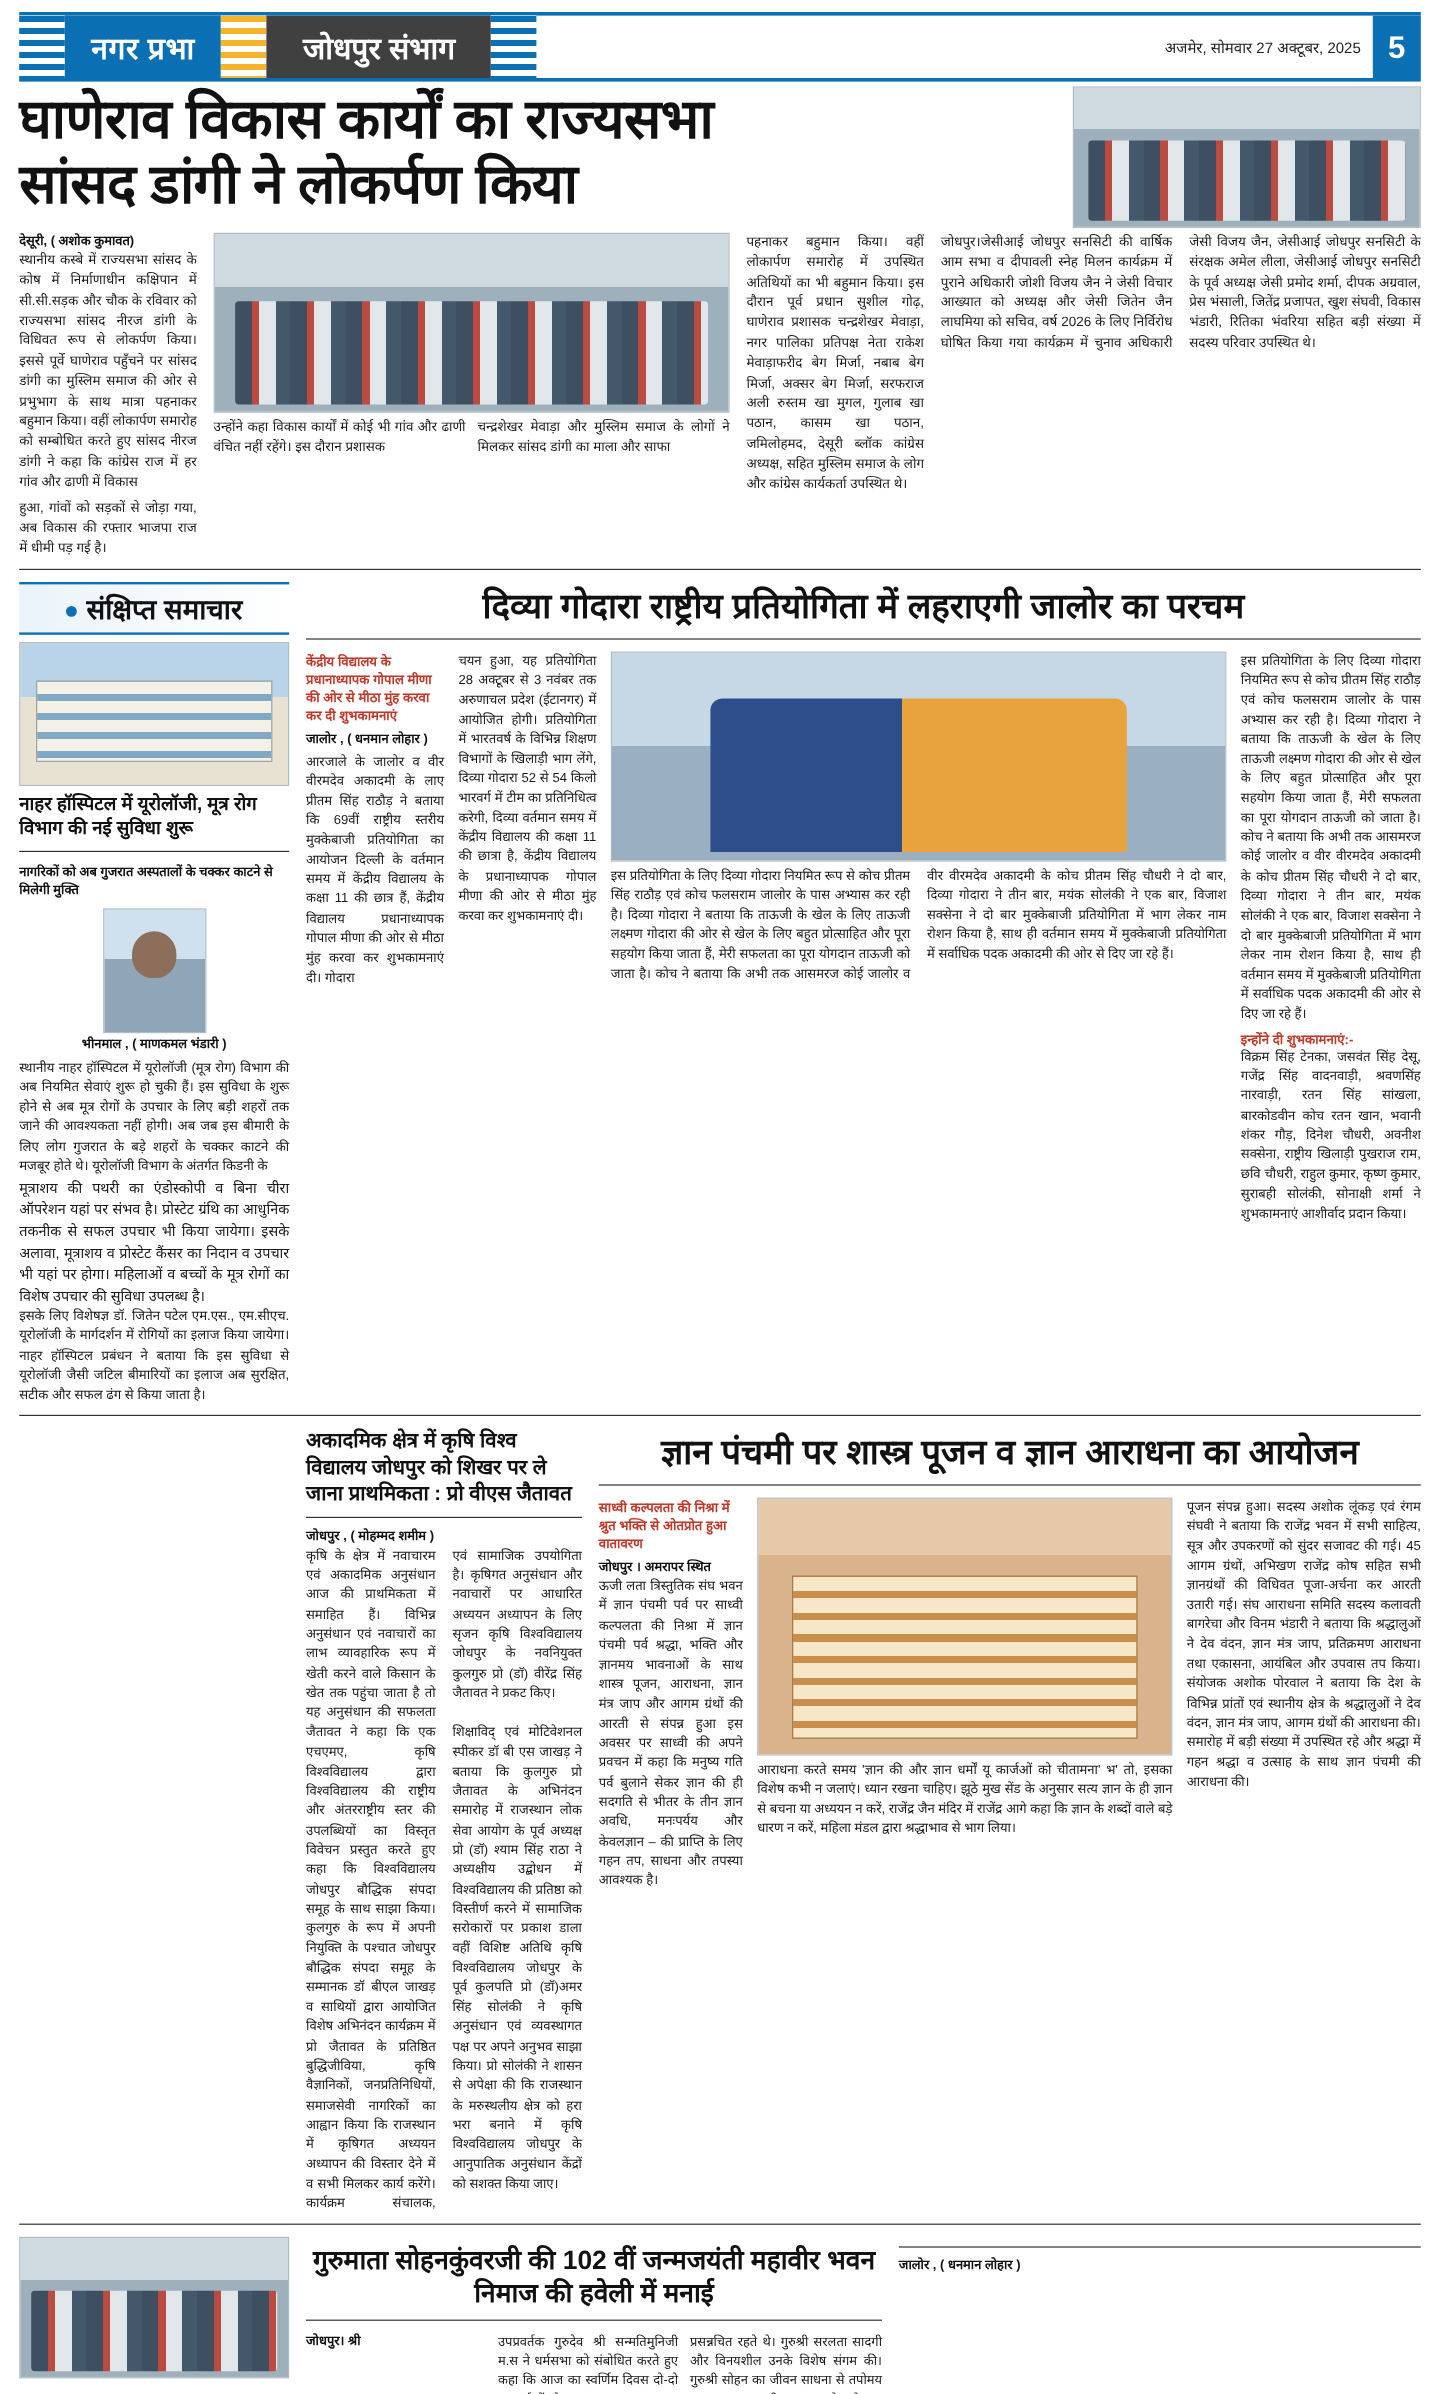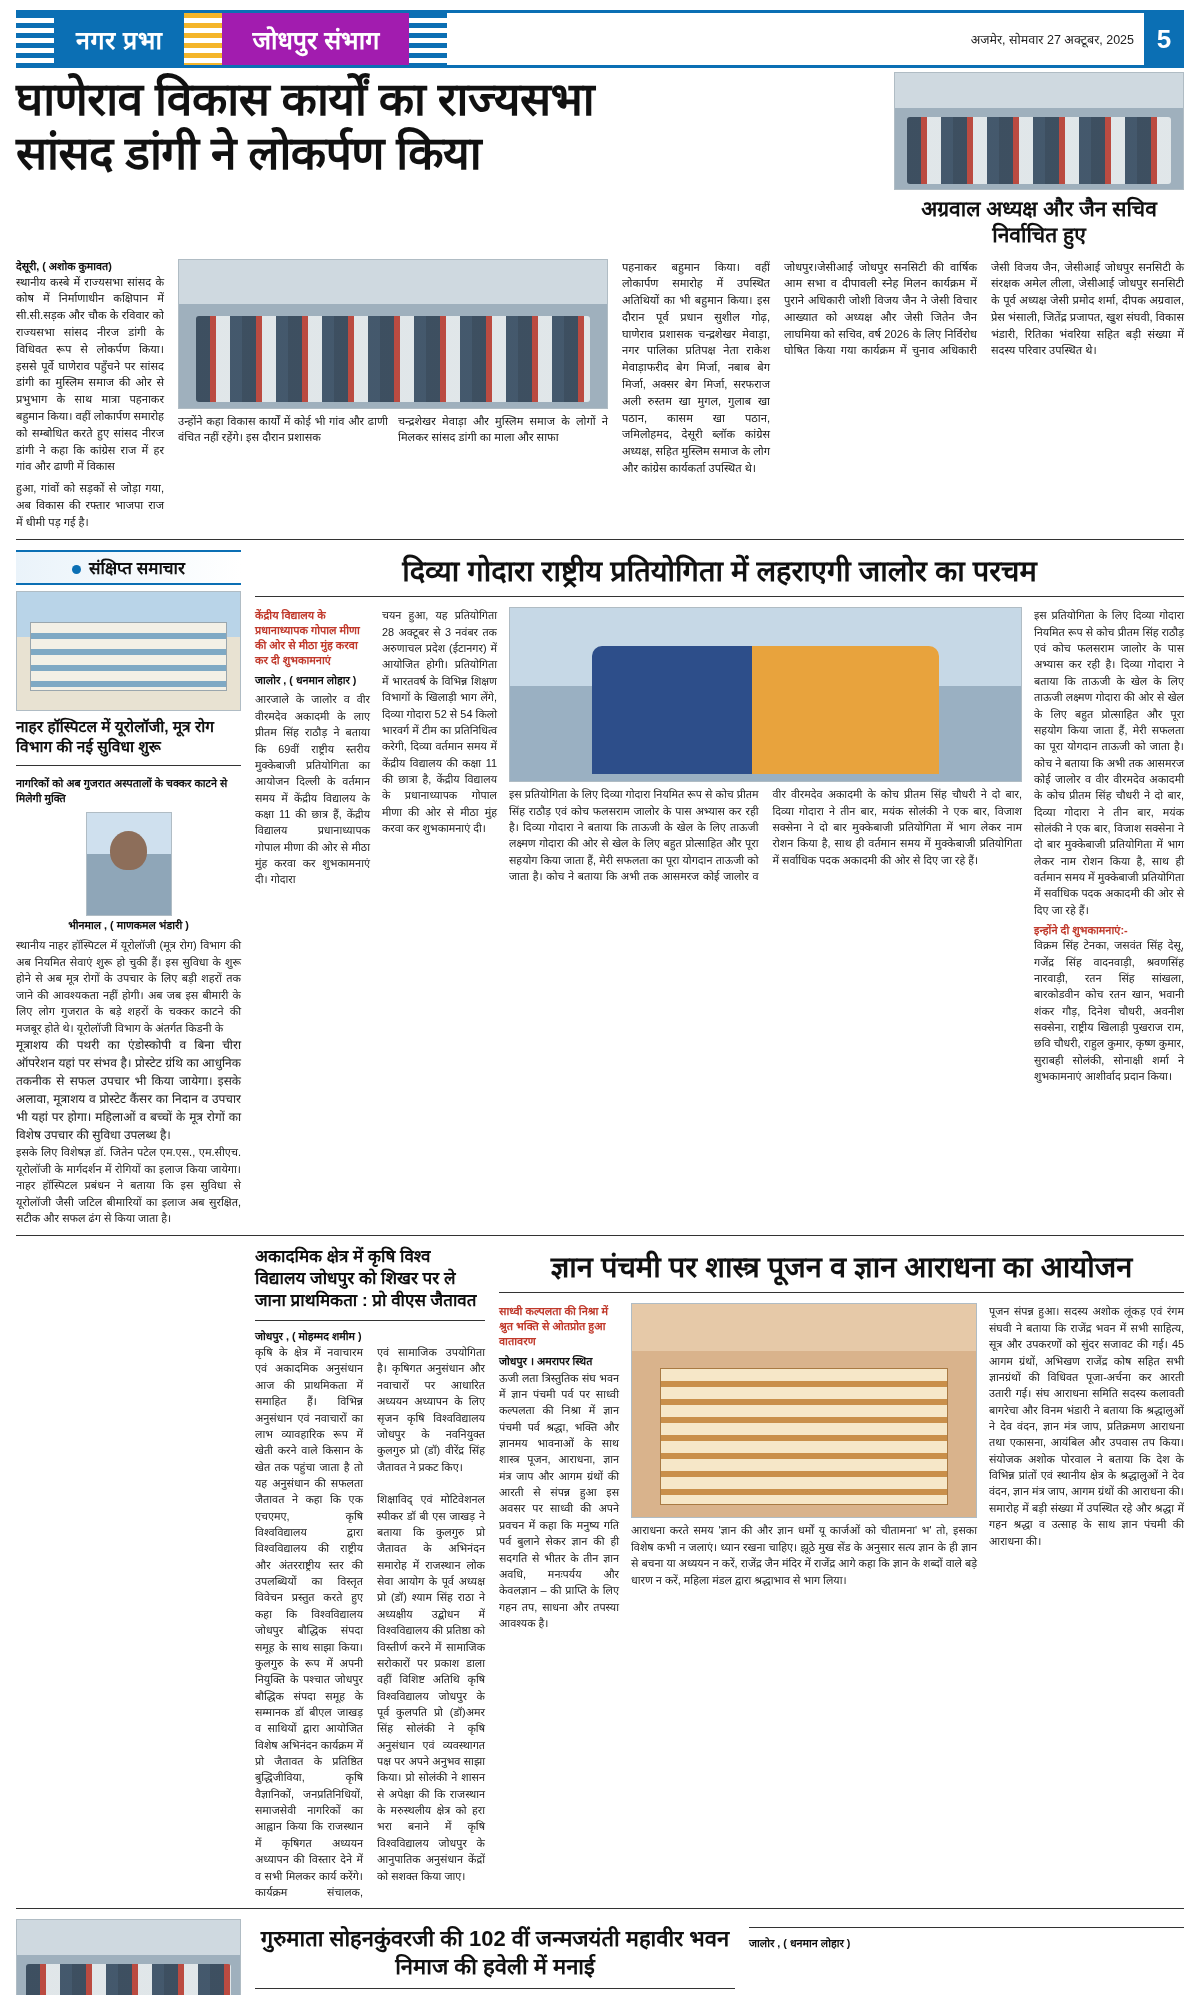--- a/index.html
+++ b/index.html
@@ -22,21 +22,21 @@
   .mh-stripes { width:38px; background:
       repeating-linear-gradient(to bottom,#0b6fb4 0 5px,#ffffff 5px 10px); }
   .mh-stripes.yellow { background:
       repeating-linear-gradient(to bottom,#f4b52a 0 5px,#ffffff 5px 10px); }
   .mh-title {
     background:#0b6fb4; color:#fff; font-size:25px; font-weight:bold;
     display:flex; align-items:center; justify-content:center; padding:0 22px;
     letter-spacing:.5px;
   }
   .mh-title2 {
-    background:#a21caf; color:#fff; font-size:25px; font-weight:bold;
+    background:#404040; color:#fff; font-size:25px; font-weight:bold;
     display:flex; align-items:center; justify-content:center; padding:0 30px;
   }
   .mh-spacer { flex:1; }
   .mh-date {
     display:flex; align-items:center; font-size:12.5px; color:#222;
     padding:0 10px; white-space:nowrap;
   }
   .mh-pageno {
     background:#0b6fb4; color:#fff; font-size:26px; font-weight:bold;
     width:40px; display:flex; align-items:center; justify-content:center;
@@ -74,21 +74,21 @@
   .kicker-red { color:#c0392b; font-weight:bold; font-size:11px; }
 
   
   .band { display:flex; gap:14px; margin-top:10px; }
   .col-a { width:225px; flex:0 0 225px; }
   .col-rest { flex:1 1 auto; }
 
   .brief-bar {
     background:linear-gradient(to right,#eaf3fa,#ffffff);
     border-top:2px solid #0b6fb4; border-bottom:2px solid #0b6fb4;
-    font-size:17px; font-weight:bold; text-align:center; padding:4px 0;
+    font-size:23px; font-weight:bold; text-align:center; padding:4px 0;
     position:relative;
   }
   .brief-bar .dot {
     display:inline-block; width:9px; height:9px; border-radius:50%;
     background:#0b6fb4; margin-right:8px; vertical-align:middle;
   }
   .photo-person { width:86px; height:104px; }
 
   .small-head { font-size:15.5px; font-weight:bold; line-height:1.3; margin:6px 0 5px; }
 
@@ -145,21 +145,20 @@
     <div class="mh-pageno">5</div>
   </div>
 
   <div class="lead-wrap">
     <div class="lead-left">
       <div class="lead-head">घाणेराव विकास कार्यों का राज्यसभा</div>
       <div class="lead-head">सांसद डांगी ने लोकर्पण किया</div>
     </div>
     <div class="lead-right">
       <div class="photo grp" style="height:118px;"></div>
-      <div class="sub-head">अग्रवाल अध्यक्ष और जैन सचिव निर्वाचित हुए</div>
     </div>
   </div>
 
   <div class="band" style="margin-top:4px;">
     <div style="width:148px;flex:0 0 148px;">
       <div class="tiny bold">देसूरी, ( अशोक कुमावत)</div>
       <div class="cols" style="font-size:11.2px;">स्थानीय कस्बे में राज्यसभा सांसद के कोष में निर्माणाधीन कक्षिपान में सी.सी.सड़क और चौक के रविवार को राज्यसभा सांसद नीरज डांगी के विधिवत रूप से लोकर्पण किया। इससे पूर्वे घाणेराव पहुँचने पर सांसद डांगी का मुस्लिम समाज की ओर से प्रभुभाग के साथ मात्रा पहनाकर बहुमान किया। वहीं लोकार्पण समारोह को सम्बोधित करते हुए सांसद नीरज डांगी ने कहा कि कांग्रेस राज में हर गांव और ढाणी में विकास</div>
       <div class="cols" style="font-size:11.2px;margin-top:5px;">हुआ, गांवों को सड़कों से जोड़ा गया, अब विकास की रफ्तार भाजपा राज में धीमी पड़ गई है।</div>
     </div>
     <div style="width:430px;flex:0 0 430px;">

